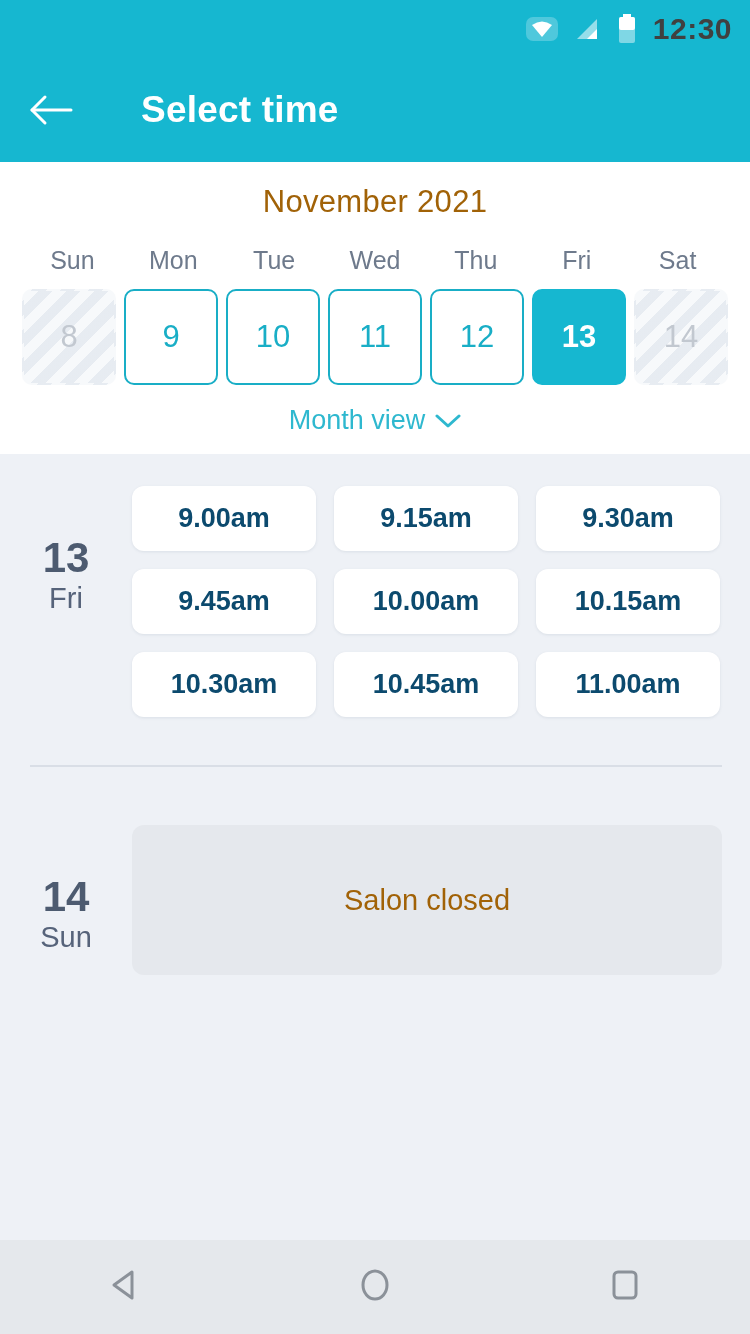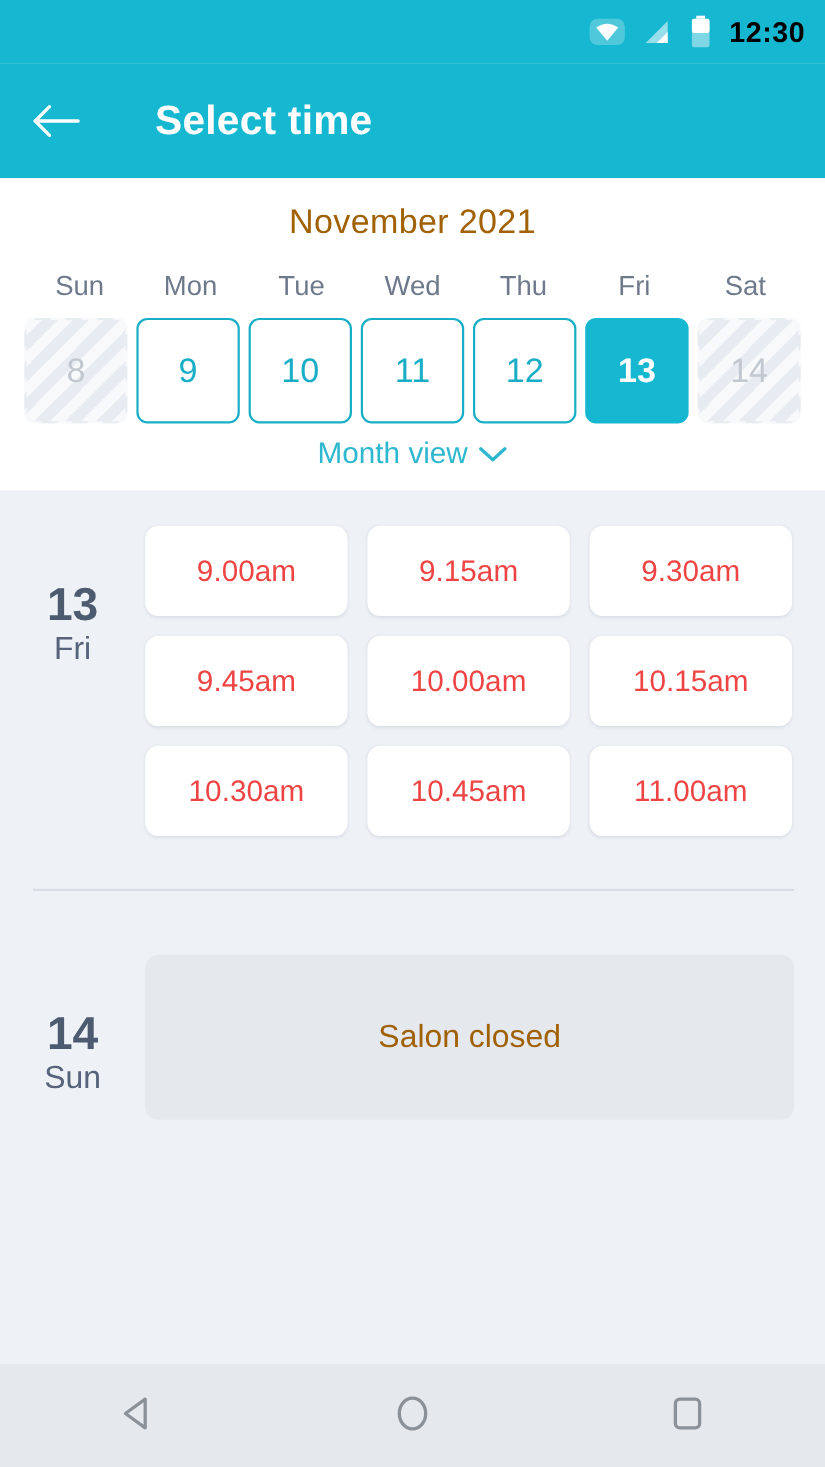--- a/index.html
+++ b/index.html
@@ -16,21 +16,21 @@
     height:58px; background:#16b7d0; flex:0 0 auto;
     display:flex; align-items:center; justify-content:flex-end;
     padding-right:18px; gap:14px;
   }
   .sb-icon { display:flex; align-items:center; }
   .wifi { width:34px; height:28px; position:relative; }
   .wifi svg { display:block; }
   .signal { width:30px; height:28px; }
   .battery { width:20px; height:30px; }
   .sb-time {
-    color:#000000; font-size:26px; font-weight:bold; letter-spacing:0.5px;
+    color:#404040; font-size:30px; font-weight:bold; letter-spacing:0.5px;
     line-height:1; margin-left:2px;
   }
 
   
   .appbar {
     height:104px; background:#16b7d0; flex:0 0 auto;
     display:flex; align-items:center; padding-left:23px;
   }
   .back-btn {
     width:56px; height:56px; display:flex; align-items:center; justify-content:center;
@@ -74,21 +74,21 @@
   .day.disabled {
     color:#c2c8d0; border:2px solid transparent;
     background:
       repeating-linear-gradient(135deg,
         rgba(255,255,255,0.55) 0px, rgba(255,255,255,0.55) 10px,
         rgba(226,231,238,0.55) 10px, rgba(226,231,238,0.55) 20px),
       #eef1f6;
   }
   .month-view {
     display:flex; align-items:center; justify-content:center; gap:10px;
-    margin-top:12px; cursor:pointer;
+    margin-top:20px; cursor:pointer;
   }
   .month-view-label { color:#2eb8cf; font-size:27px; }
   .chev { width:26px; height:16px; }
 
   
   .slots-area {
     flex:1 1 auto; background:#eef1f6; overflow:hidden;
     padding-top:32px;
   }
   .day-block { display:flex; padding:0 28px 0 0; }
@@ -100,24 +100,25 @@
     color:#4d5b70; font-size:42px; font-weight:bold; line-height:1.05;
   }
   .day-label .dname {
     color:#56637a; font-size:29px; line-height:1.3;
   }
   .slot-grid {
     flex:1 1 auto; display:grid; grid-template-columns:repeat(3, 1fr);
     gap:18px 18px; padding-right:2px;
   }
   .slot {
-    background:#ffffff; border-radius:12px; height:82px;
+    background:#ffffff; border-radius:12px; height:65px;
     display:flex; align-items:center; justify-content:center;
-    color:#ef4444; font-size:27px; cursor:pointer;
+    color:#0c4a6e; font-size:27px; cursor:pointer;
     box-shadow:0 1px 3px rgba(120,134,158,0.16);
+    font-weight:bold;
   }
   .divider {
     height:2px; background:#d9dee6; margin:48px 28px 0 30px;
   }
   .closed-block { display:flex; padding:58px 28px 0 0; }
   .closed-panel {
     flex:1 1 auto; height:150px; background:#e5e8ed; border-radius:12px;
     display:flex; align-items:center; justify-content:center;
     color:#a16207; font-size:29px;
   }

